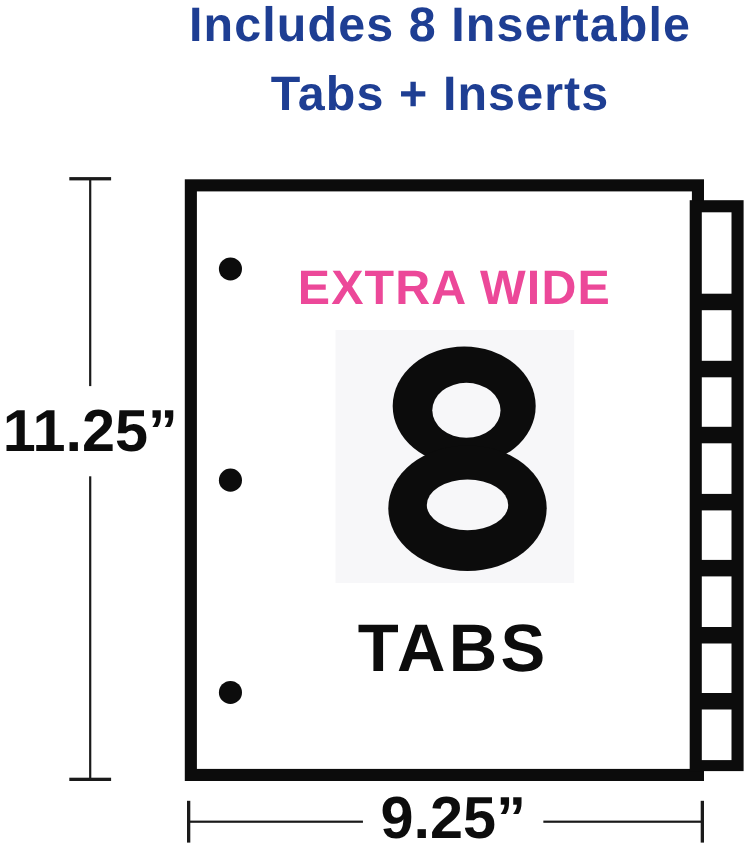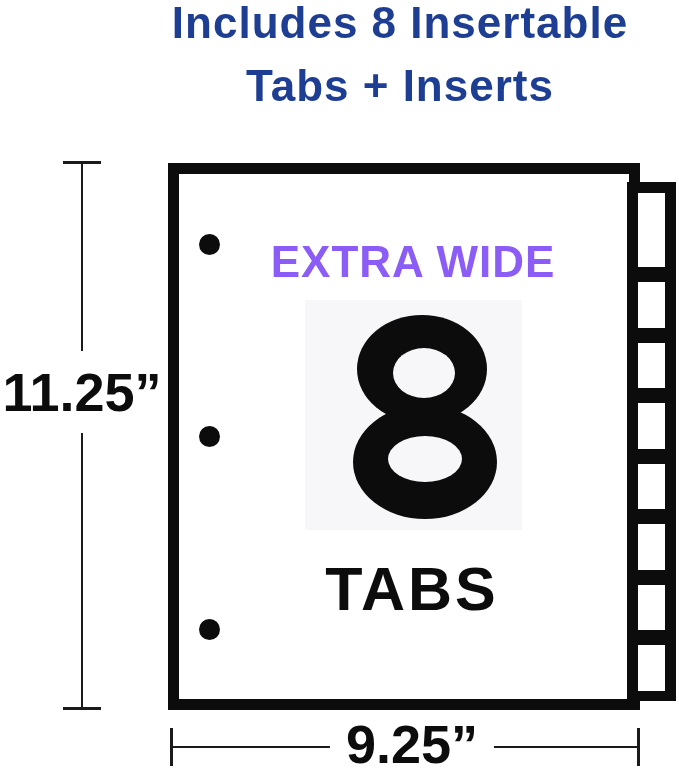--- a/index.html
+++ b/index.html
@@ -50,21 +50,21 @@
   }
   .extra-wide {
     position: absolute;
     top: 63px;
     left: 18px;
     right: 0;
     text-align: center;
     font-weight: bold;
     font-size: 44px;
     letter-spacing: 1px;
-    color: #8b5cf6;
+    color: #ec4899;
     white-space: nowrap;
   }
   .number-panel {
     position: absolute;
     left: 126px;
     top: 126px;
     width: 217px;
     height: 230px;
   }
   .digit-svg {

